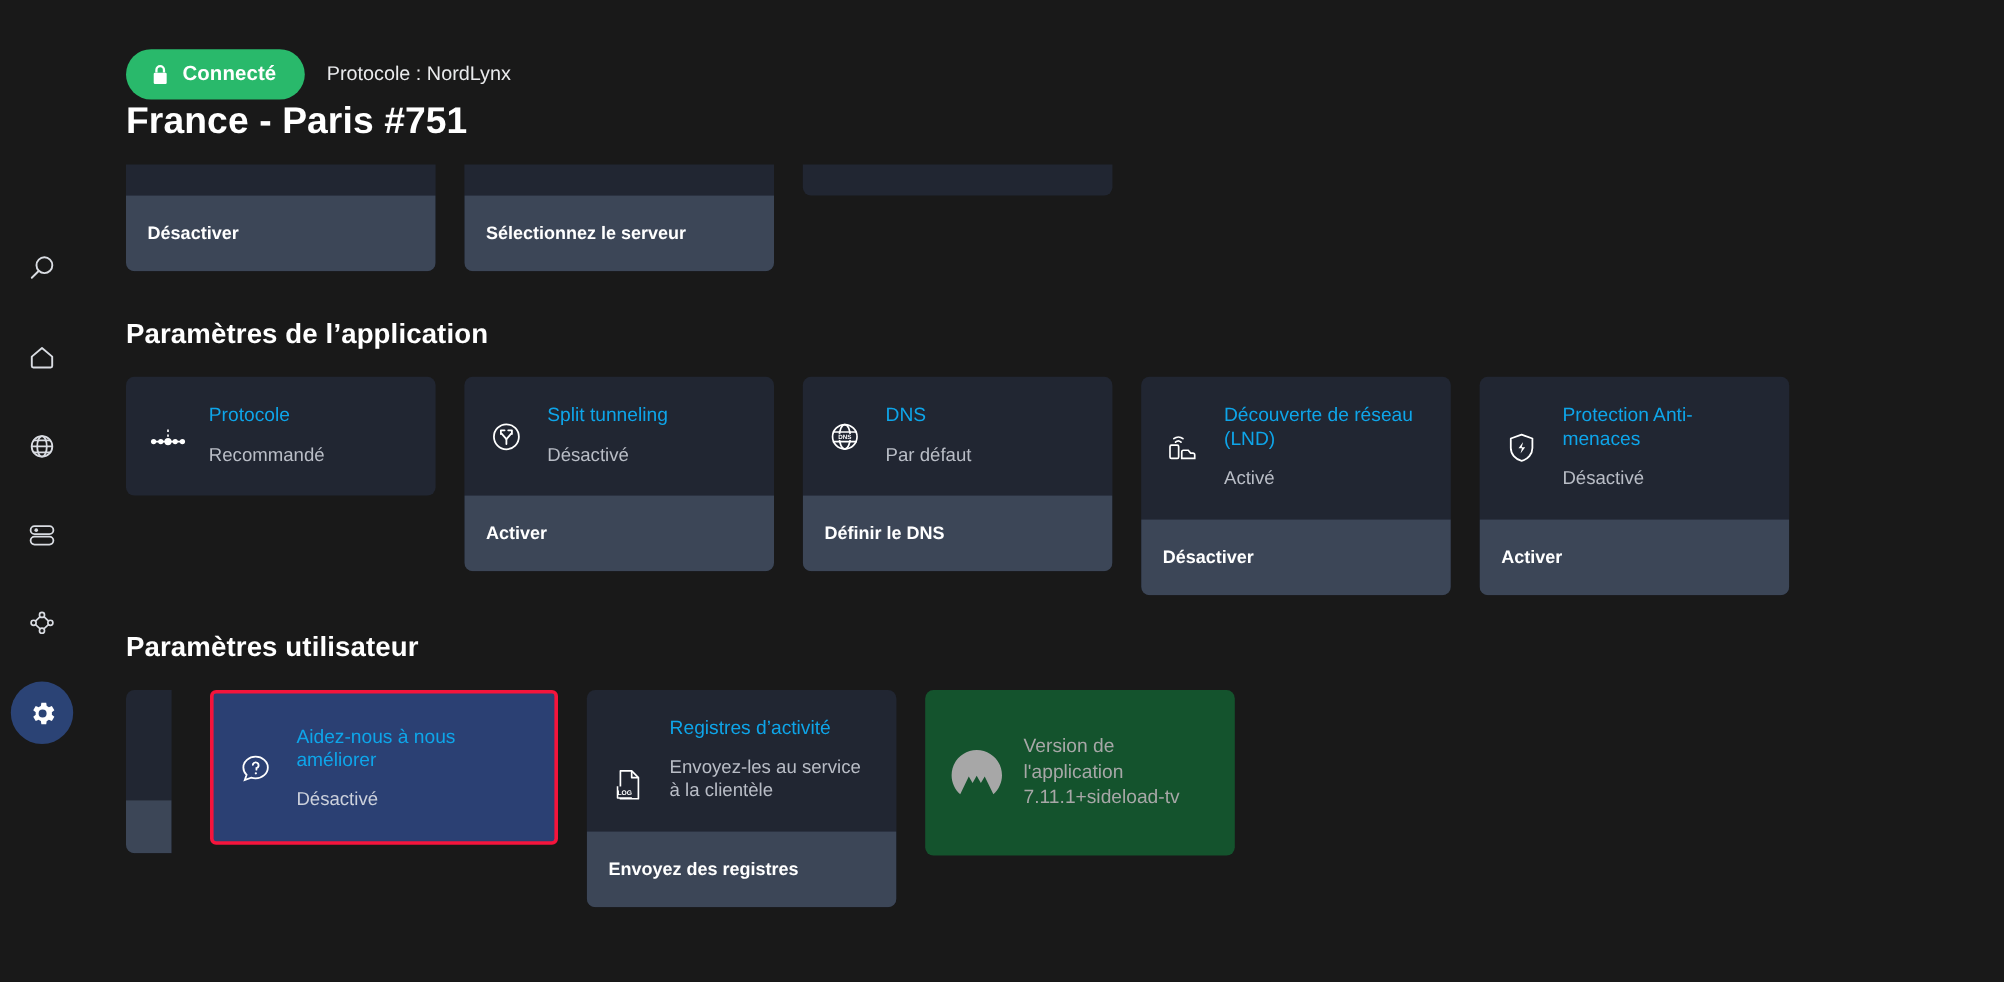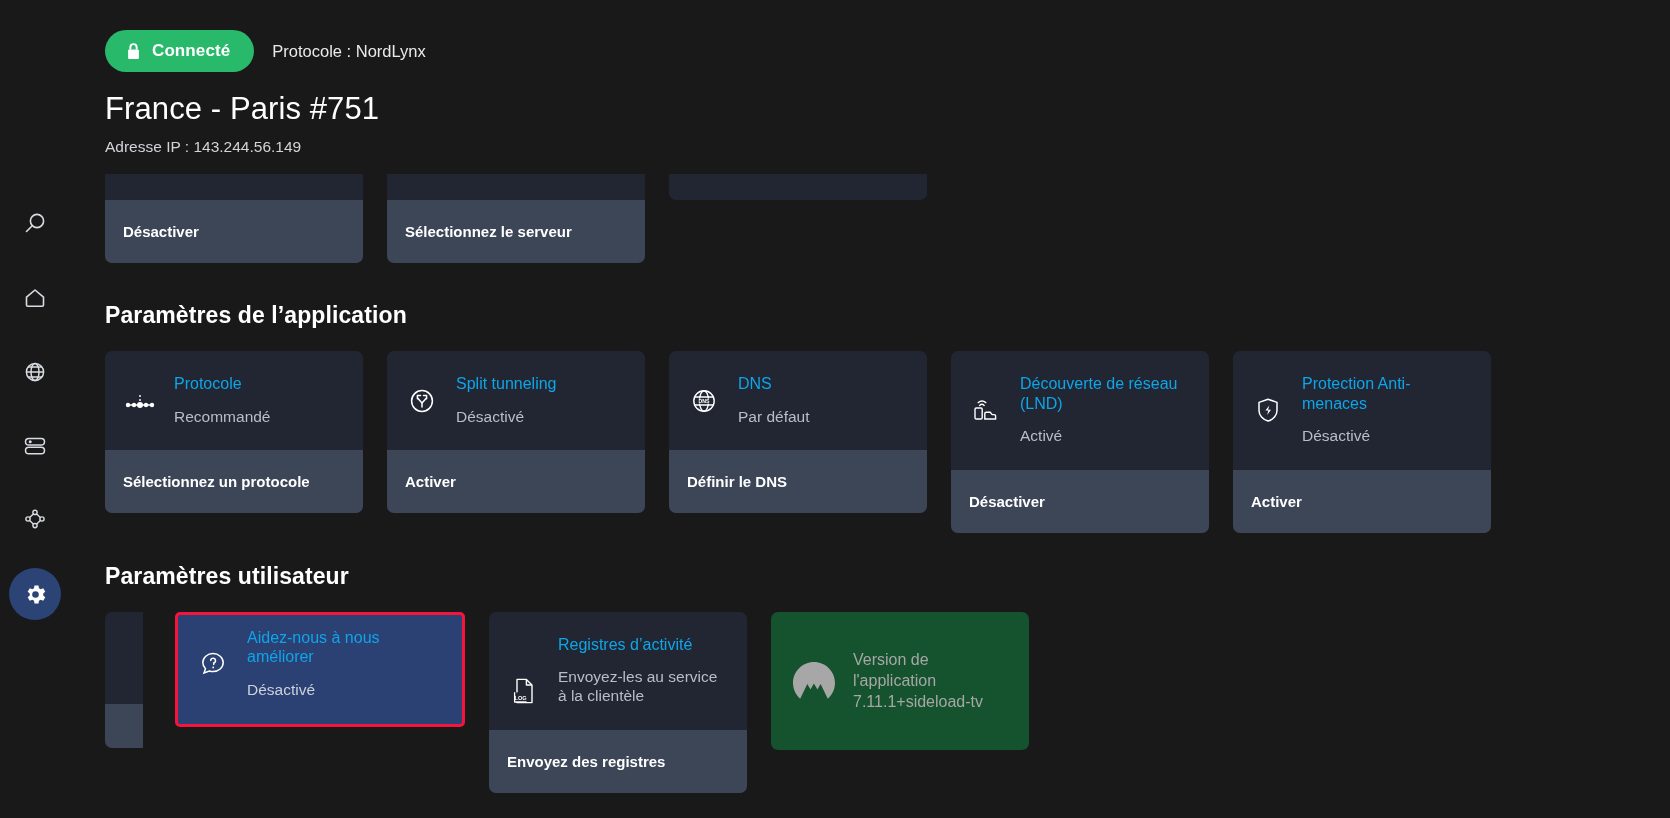--- a/index.html
+++ b/index.html
@@ -25,33 +25,33 @@
   .side-btn.active { background: #2b4375; color: #ffffff; }
   .side-btn svg { display: block; }
 
   
   #content {
     position: absolute; left: 70px; top: 0; right: 0; bottom: 0;
     padding-left: 35px; overflow: hidden;
   }
 
   
-  #header { padding-top: 30px; }
+  #header { padding-top: 41px; }
   .status-row { display: flex; align-items: center; gap: 18px; }
   .pill {
     display: inline-flex; align-items: center; gap: 10px;
     background: #29b96b; color: #ffffff;
     border-radius: 26px; padding: 11px 24px 11px 20px;
     font-size: 17px; font-weight: 700; letter-spacing: .1px;
   }
   .pill .lockico { display: flex; }
   .proto-text { color: #e9eaec; font-size: 16.5px; }
   .server-title {
-    color: #ffffff; font-size: 31px; font-weight: 400;
-    margin-top: 19px; letter-spacing: .1px;
+    color: #ffffff; font-size: 31px; font-weight: 700;
+    letter-spacing: .1px;
   }
   .ip-text { color: #d2d4d8; font-size: 15.5px; margin-top: 11px; }
 
   
   .section-title {
     color: #ffffff; font-size: 23px; font-weight: 700;
     margin: 0 0 22px 0; letter-spacing: .1px;
   }
   .card-row { display: flex; gap: 24px; align-items: flex-start; }
 
@@ -93,21 +93,21 @@
     background: #212632; flex: 0 0 auto; margin-right: 8px;
   }
   .partial-card .pc-body { height: 92px; }
   .partial-card .pc-foot { height: 44px; background: #3c4657; }
 
   .card.selected {
     position: relative; width: 290px;
     background: #2b4073; border: 3px solid #f5143c; border-radius: 5px;
     z-index: 5;
   }
-  .card.selected .card-body { min-height: 106px; align-items: center; padding-top: 12px; }
+  .card.selected .card-body { min-height: 106px; align-items: center; padding-top: 26px; }
   .card.selected .card-sub { color: #ccd1dc; }
   .sel-foot {
     position: absolute; left: -3px; top: 100%; width: 290px;
     background: #3c49f0; color: #ffffff;
     font-size: 15px; font-weight: 700; padding: 14px 18px;
     border-radius: 0 0 4px 4px;
   }
   .card.logs { width: 258px; }
   .card.logs .card-body { min-height: 106px; align-items: flex-end; }
 
@@ -189,21 +189,20 @@
             <svg width="17" height="19" viewBox="0 0 17 19" fill="#ffffff">
               <path d="M4.4 7.4V5.3a4.1 4.1 0 0 1 8.2 0v2.1h-1.9V5.3a2.2 2.2 0 0 0-4.4 0v2.1z"></path>
               <rect x="3.1" y="7.6" width="10.8" height="9.4" rx="1"></rect>
             </svg>
           </span>
           <span>Connecté</span>
         </div>
         <div class="proto-text">Protocole : NordLynx</div>
       </div>
       <h1 class="server-title">France - Paris #751</h1>
-      <div class="ip-text">Adresse IP : 143.244.56.149</div>
     </header>
 
     <div id="row-top-wrap">
       <div id="row-top" class="card-row">
 
         <div class="card">
           <div class="card-body">
             
             
           </div>
@@ -243,21 +242,20 @@
                 <circle cx="16" cy="16" r="3" fill="#ffffff" stroke="none"></circle>
                 <circle cx="22" cy="16" r="2.2" fill="#ffffff" stroke="none"></circle>
                 <circle cx="28" cy="16" r="2.2" fill="#ffffff" stroke="none"></circle>
               </svg>
             </div>
             <div class="card-txt">
               <div class="card-title">Protocole</div>
               <div class="card-sub">Recommandé</div>
             </div>
           </div>
-          <div class="card-foot">Sélectionnez un protocole</div>
         </div>
 
         <div class="card">
           <div class="card-body">
             <div class="card-ico">
               <svg width="28" height="28" viewBox="0 0 28 28" fill="none" stroke="#ffffff" stroke-width="1.5" stroke-linecap="round">
                 <circle cx="14" cy="14" r="10.4"></circle>
                 <path d="M14 20v-4l-4-4.6"></path>
                   <path d="M14 16l4-4.6"></path>
                 <path d="M18.6 8.6h-3.1M18.6 8.6v3.1"></path>

